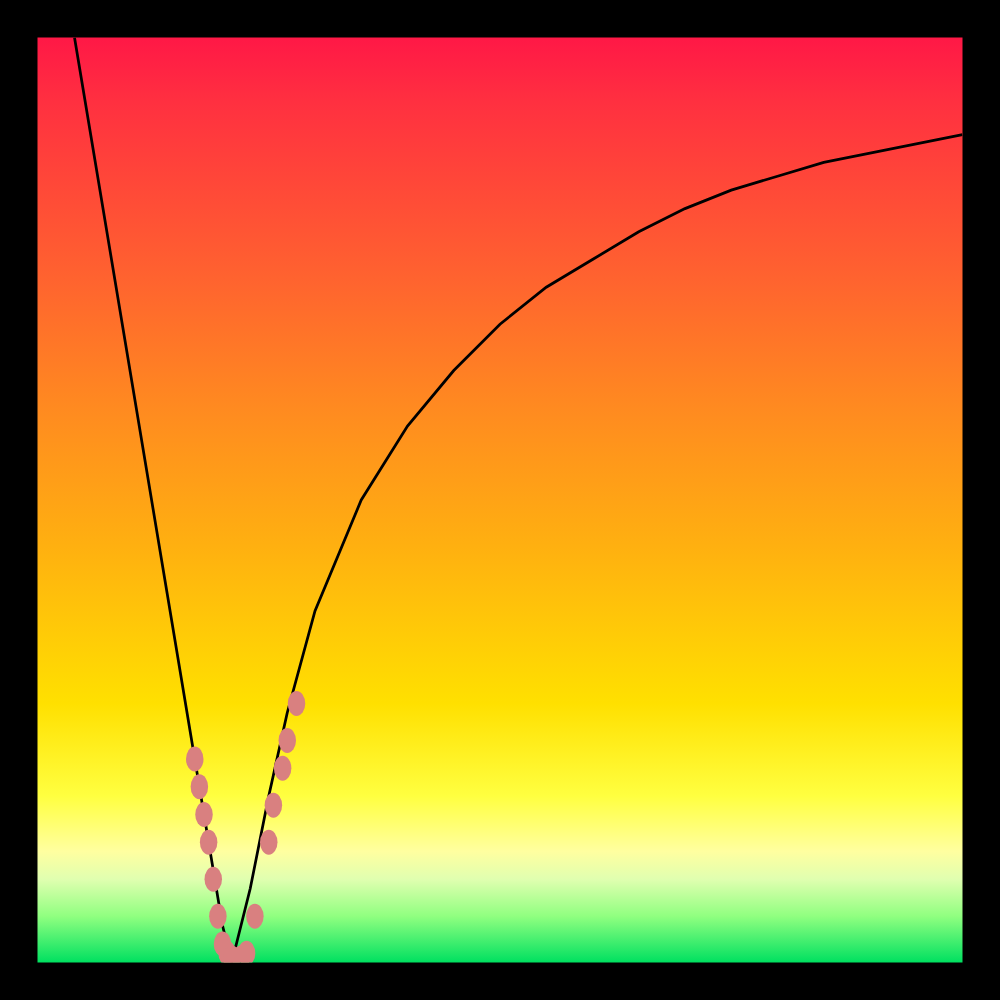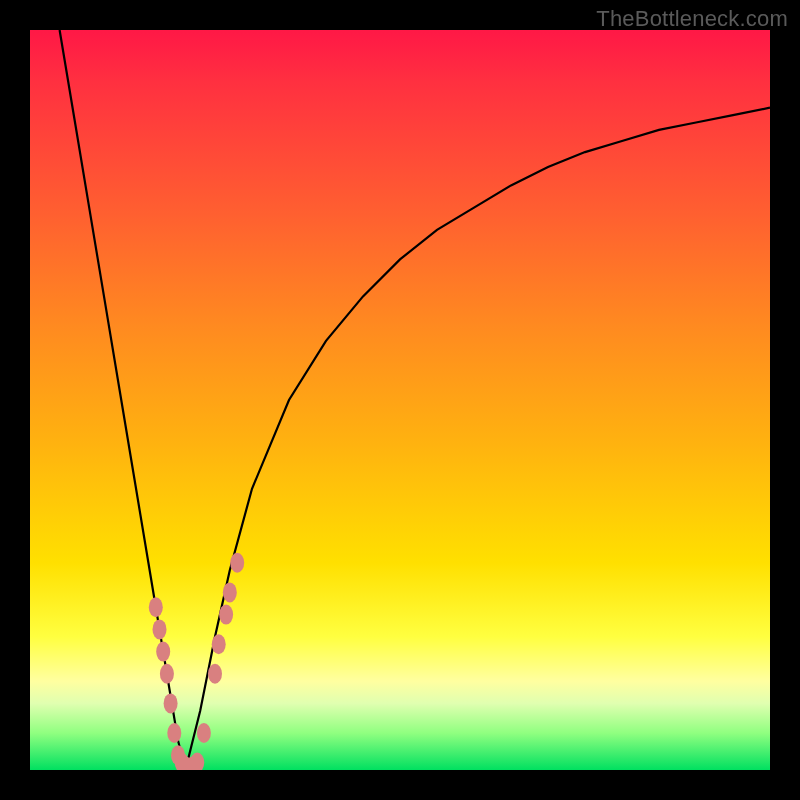--- a/index.html
+++ b/index.html
@@ -91,14 +91,13 @@
           <ellipse cx="173.90" cy="703.00" rx="7" ry="10" fill="#d98080"></ellipse>
           <ellipse cx="185.00" cy="643.80" rx="7" ry="10" fill="#d98080"></ellipse>
           <ellipse cx="188.70" cy="614.20" rx="7" ry="10" fill="#d98080"></ellipse>
           <ellipse cx="196.10" cy="584.60" rx="7" ry="10" fill="#d98080"></ellipse>
           <ellipse cx="199.80" cy="562.40" rx="7" ry="10" fill="#d98080"></ellipse>
           <ellipse cx="207.20" cy="532.80" rx="7" ry="10" fill="#d98080"></ellipse>
         </g>
     </svg>
   </div>
 
-  <div class="watermark">TheBottleneck.com</div>
 </div>
 
 </body></html>

